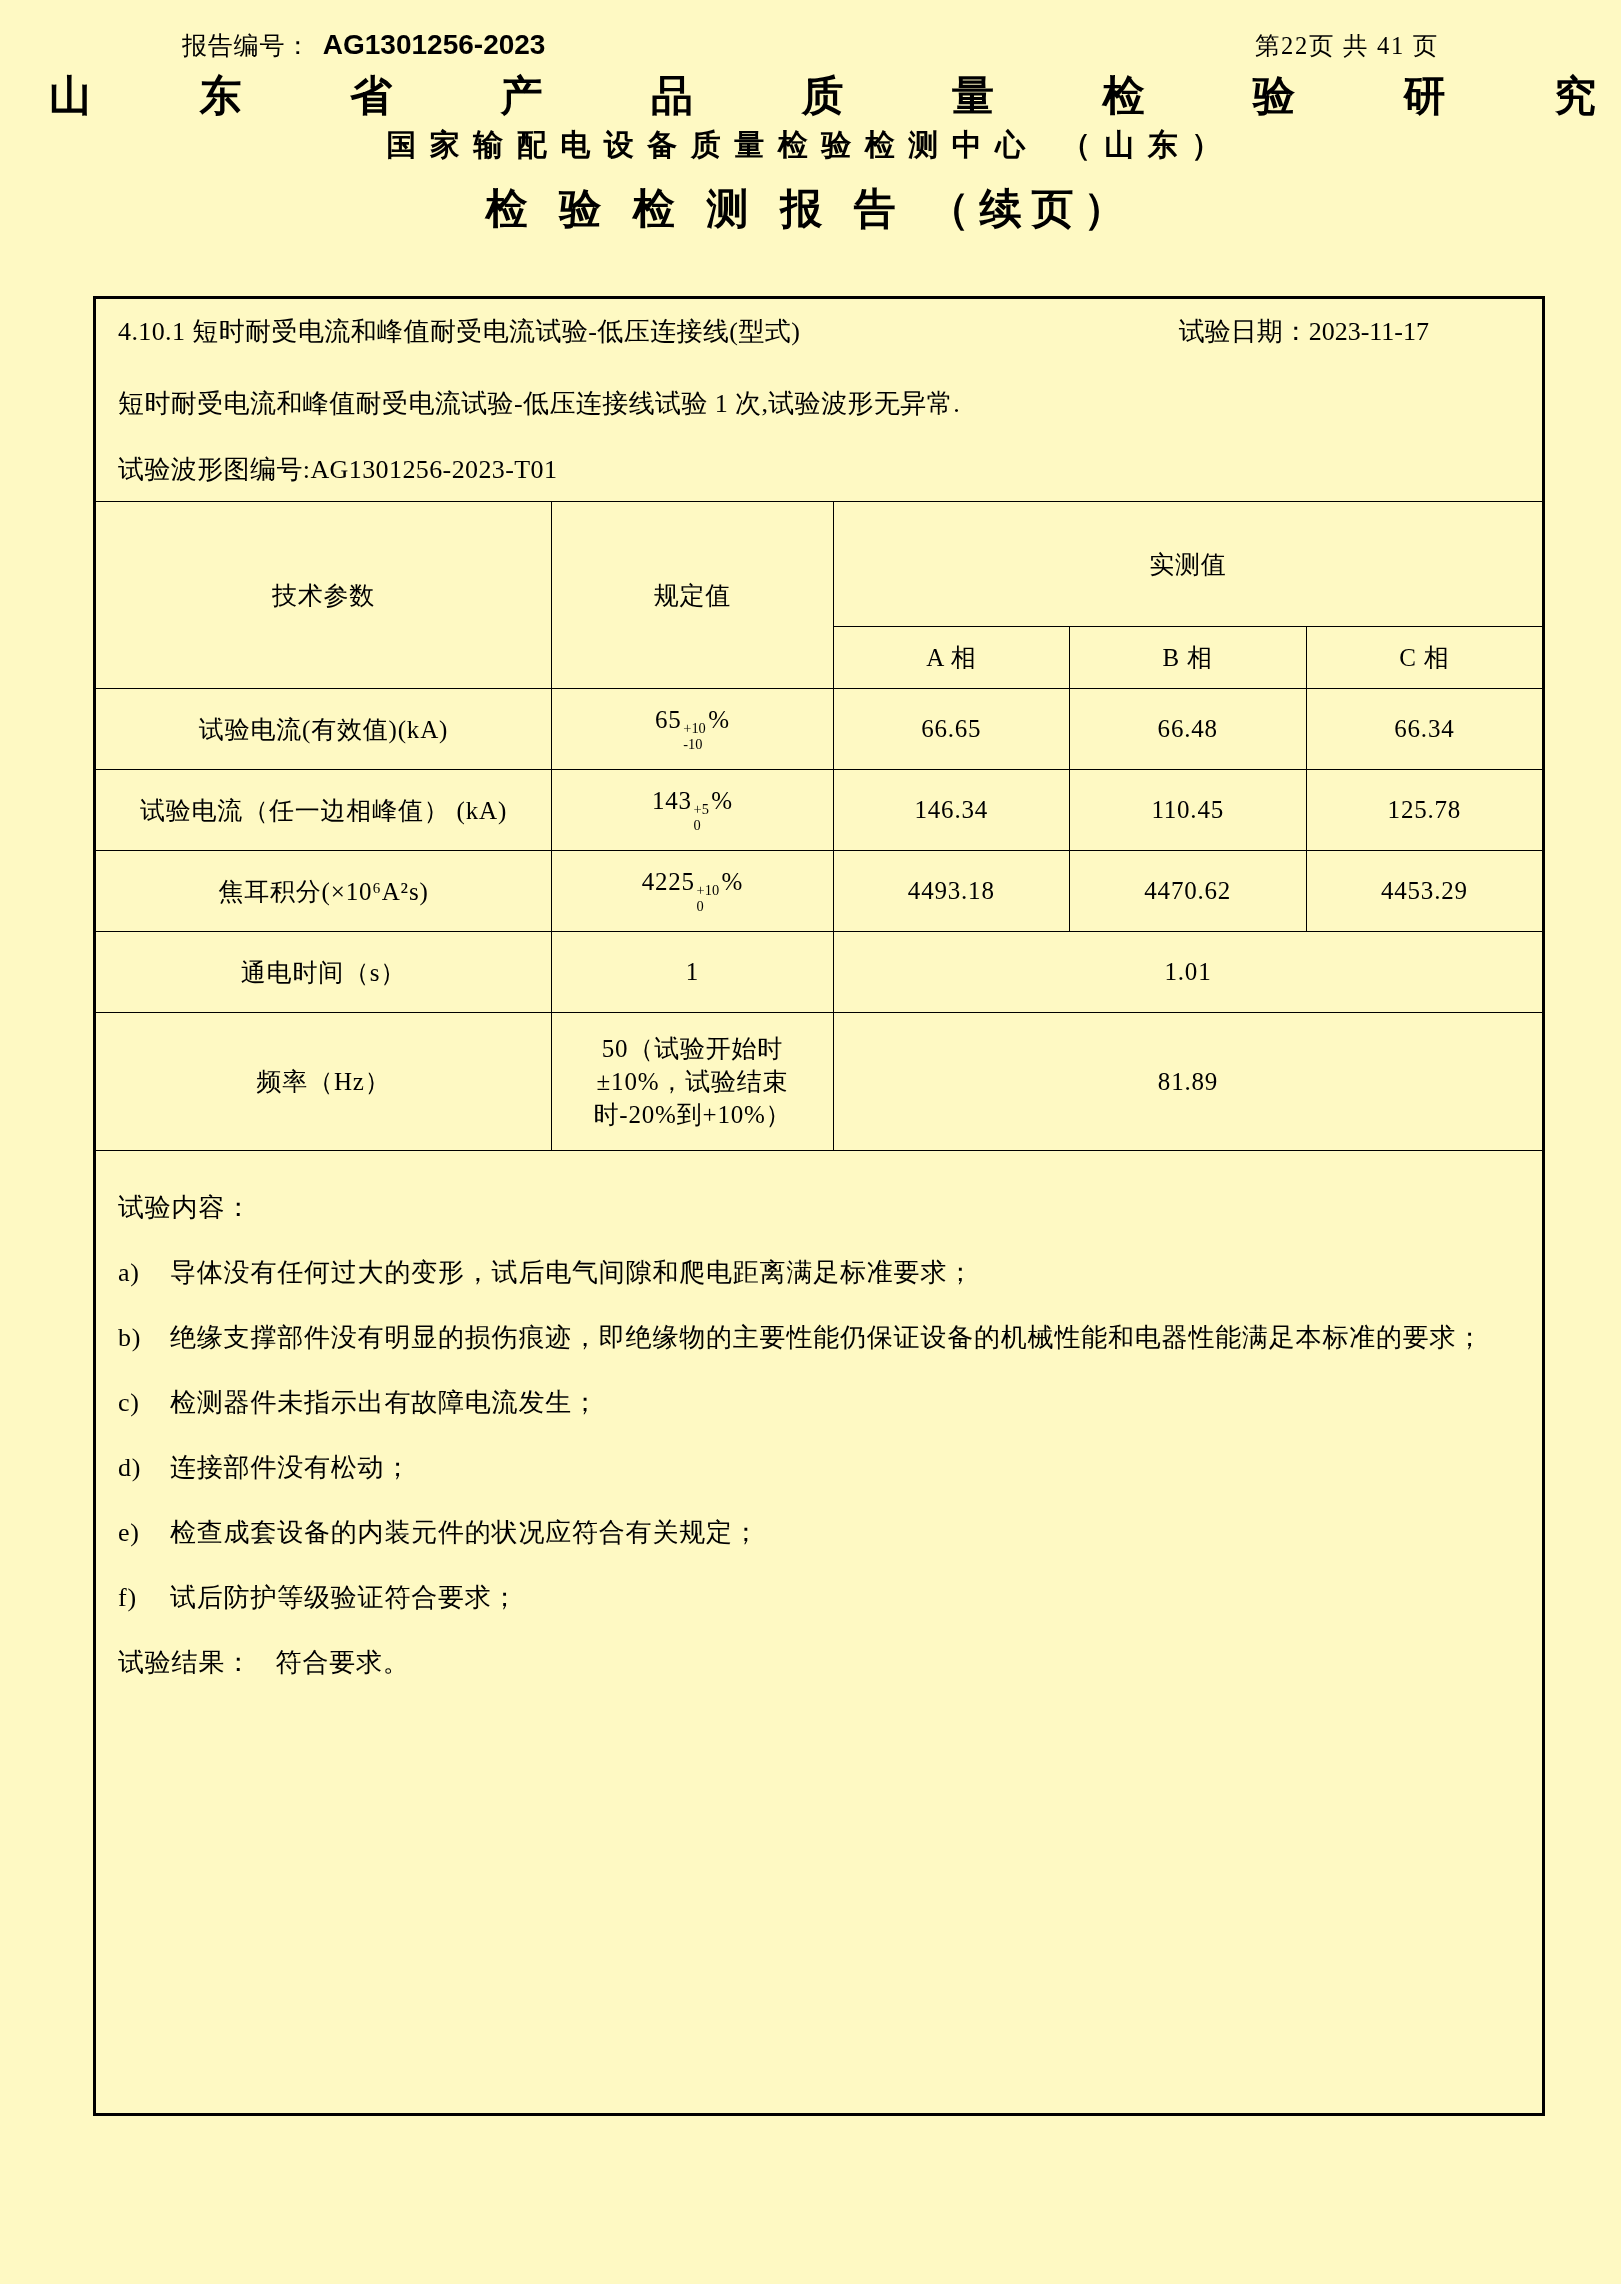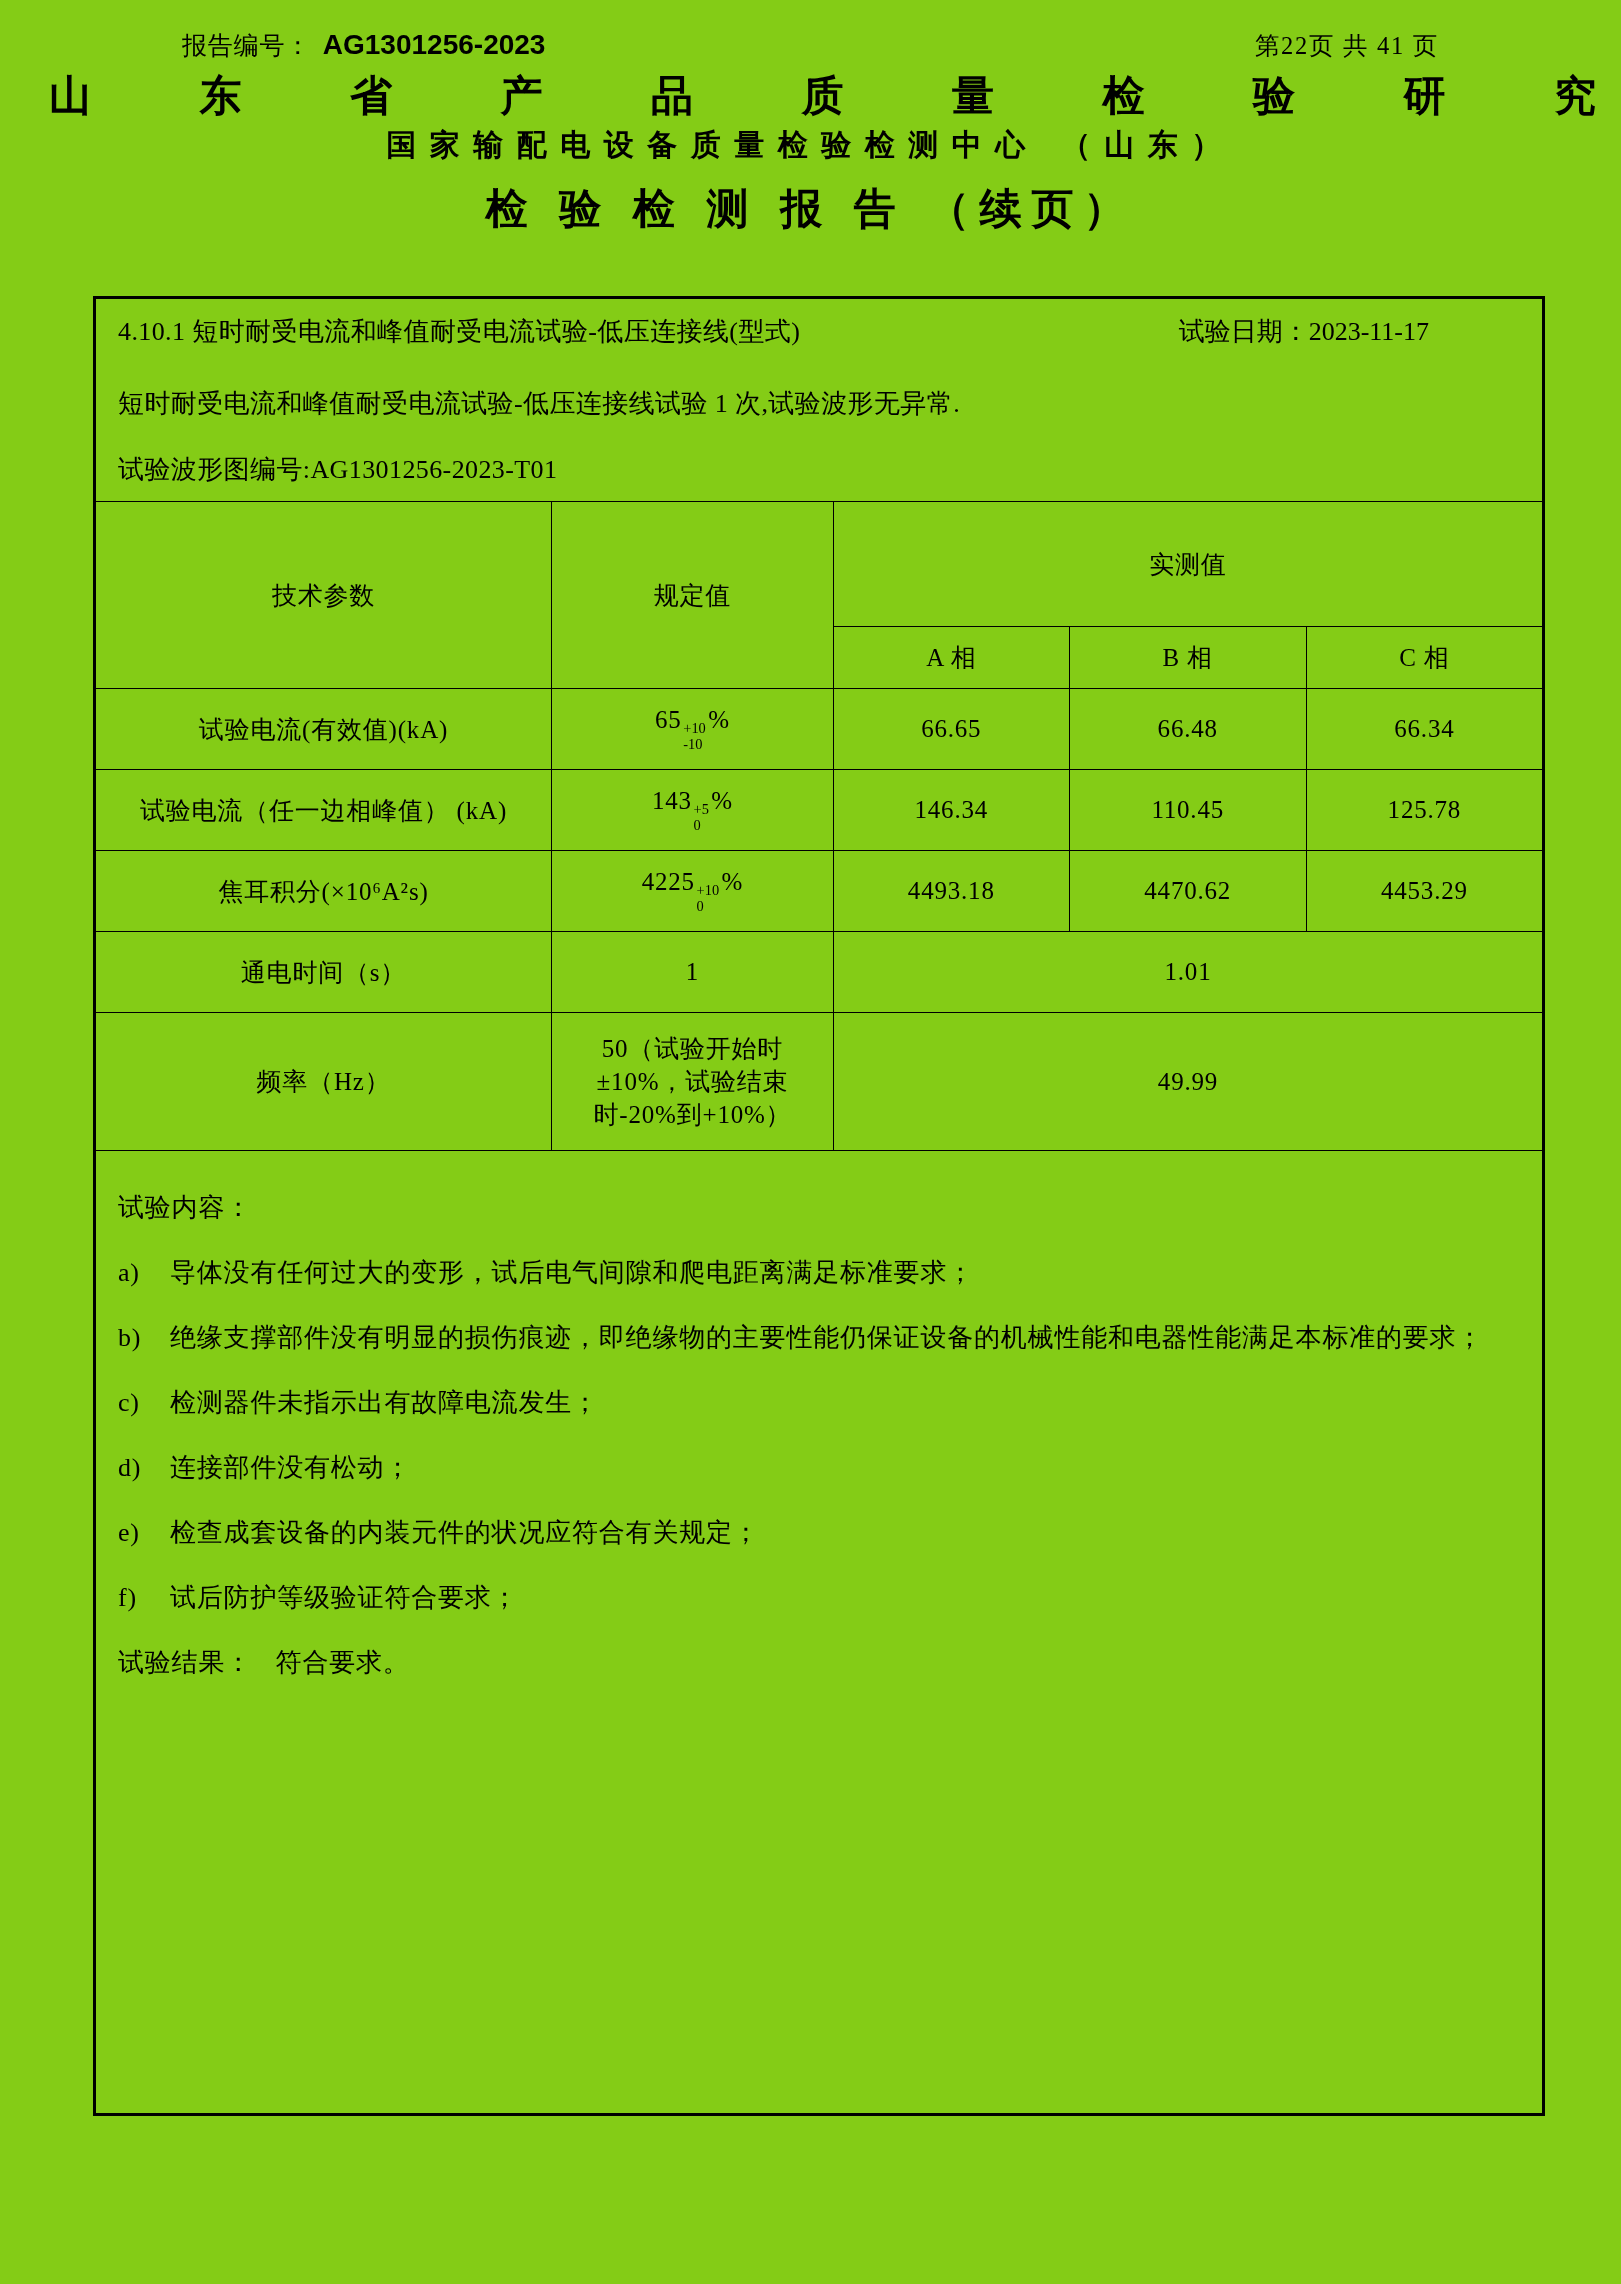--- a/index.html
+++ b/index.html
@@ -1,20 +1,20 @@
 <!DOCTYPE html>
 <html style="font-size:13.5px"><head>
 <meta charset="utf-8">
 <style>
   * { margin:0; padding:0; box-sizing:border-box; }
   html,body { background:#ffffff; }
   .page {
     position:relative;
     width:1621px; height:2284px;
-    background:#84cc16;
+    background:#fef9c3;
     color:#000;
     font-family:"Liberation Serif","DejaVu Serif",serif;
     overflow:hidden;
   }
   
   .top-line {
     position:absolute; top:29px; left:182px; right:182px;
     display:flex; justify-content:space-between; align-items:baseline;
   }
   .report-no { font-size:25px; letter-spacing:0.8px; }
@@ -177,21 +177,21 @@
 
       <tr class="d">
         <td>通电时间（s）</td>
         <td>1</td>
         <td colspan="3">1.01</td>
       </tr>
 
       <tr class="freq">
         <td>频率（Hz）</td>
         <td>50（试验开始时±10%，试验结束时-20%到+10%）</td>
-        <td colspan="3">49.99</td>
+        <td colspan="3">81.89</td>
       </tr>
     </tbody>
       </table>
 
     <div class="content pad">
       <div class="content-heading">试验内容：</div>
 
       <div class="item">
         <span class="item-label">a)</span>
         <span class="item-text">导体没有任何过大的变形，试后电气间隙和爬电距离满足标准要求；</span>

